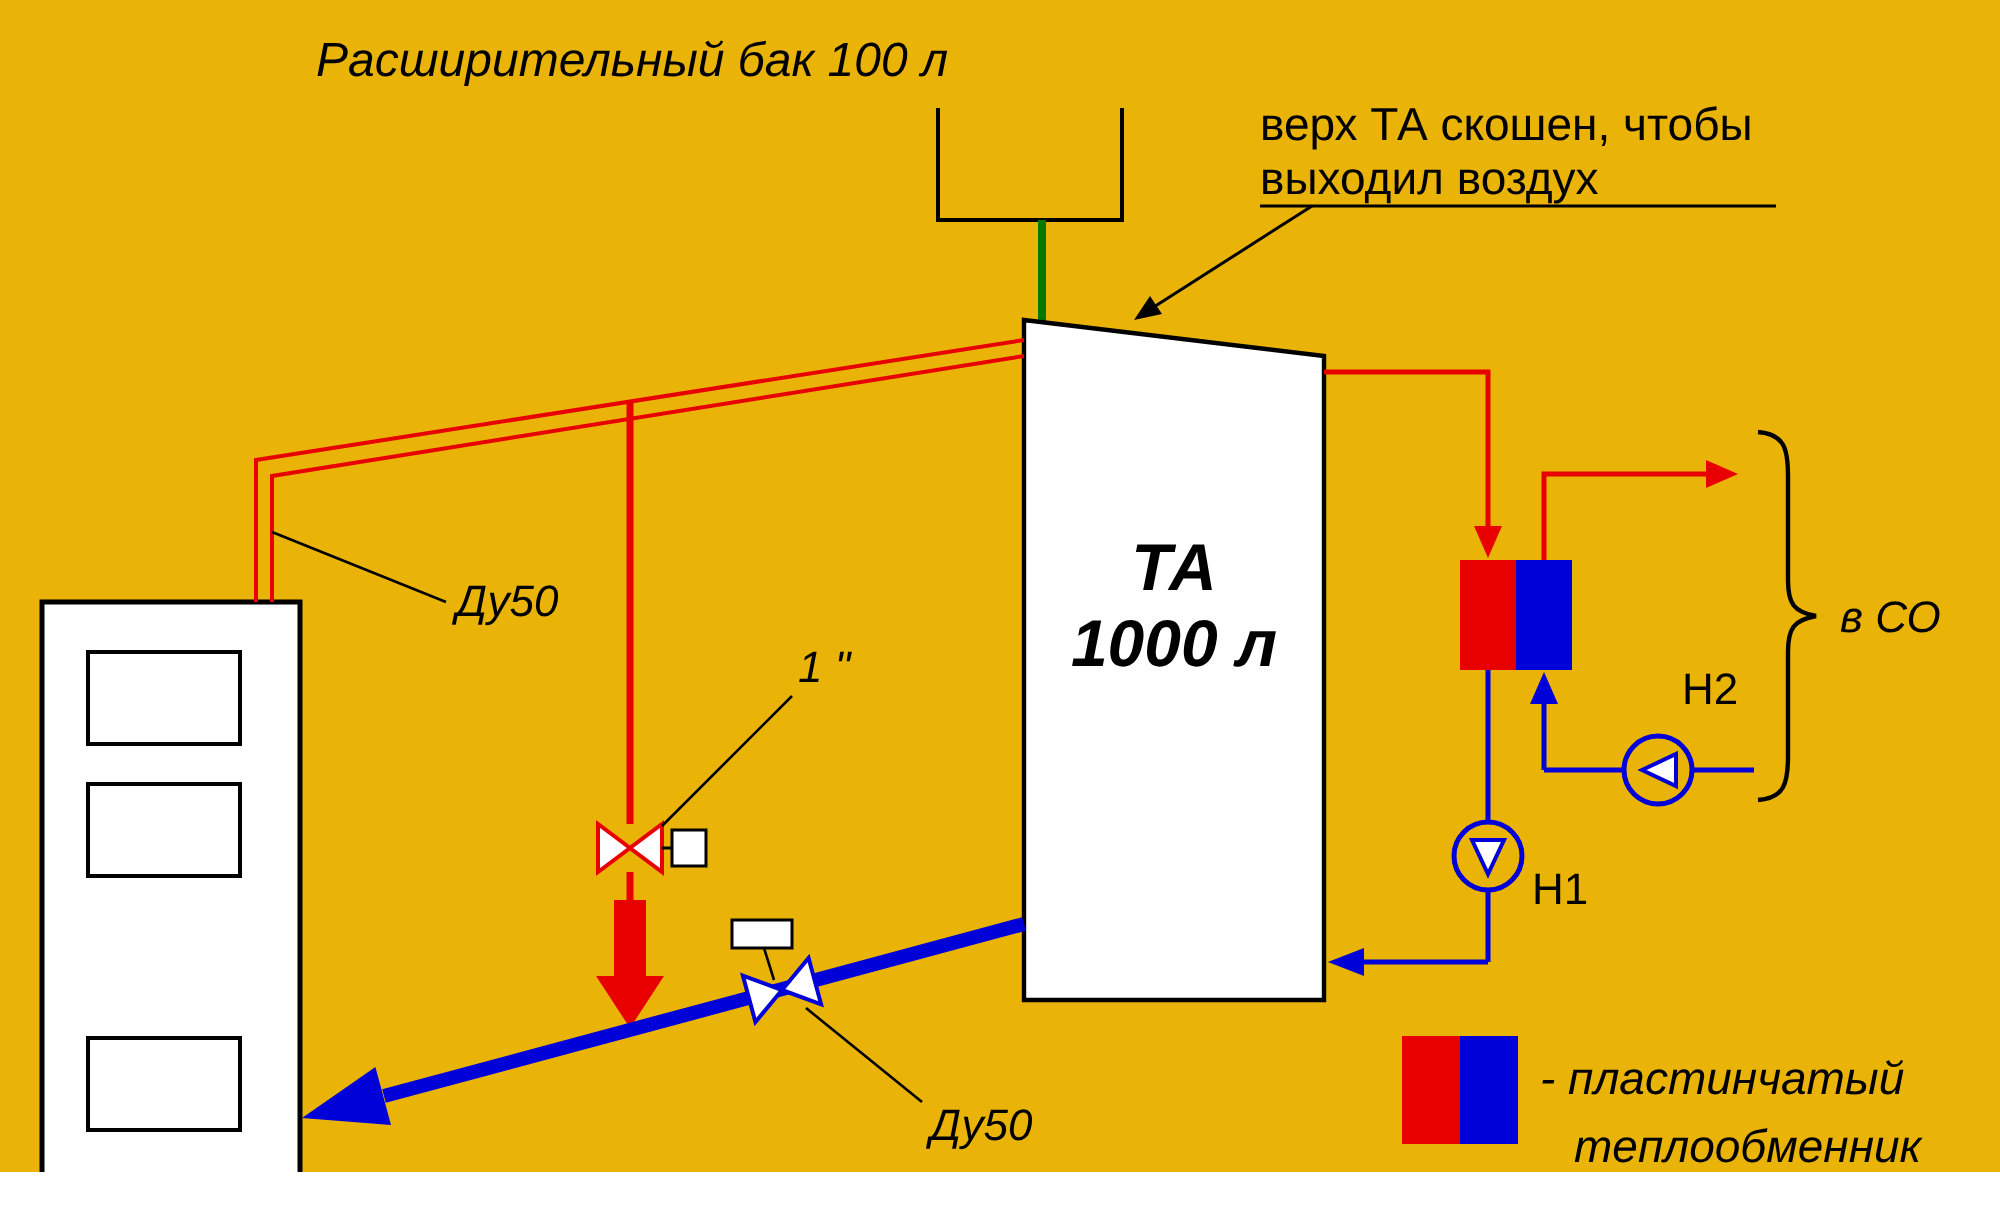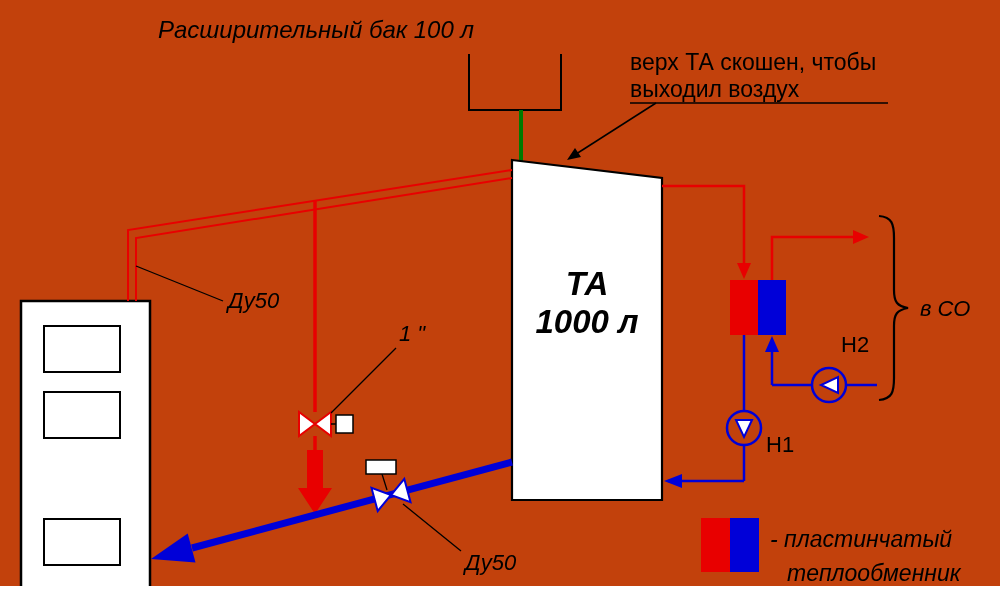--- a/index.html
+++ b/index.html
@@ -1,16 +1,16 @@
 <!DOCTYPE html>
 <html style="--supply: #e80000; --return: #0000d8; --expansion: #007a00; --ink: #000000;"><head>
 <meta charset="utf-8">
 <style>
   html,body{margin:0;padding:0;background:#ffffff;}
-  .canvas{position:relative;width:1000px;height:586px;background:#c2410c;overflow:hidden;}
+  .canvas{position:relative;width:1000px;height:586px;background:#eab308;overflow:hidden;}
   svg{display:block;}
   text{font-family:"Liberation Sans","DejaVu Sans",sans-serif;fill:#000;}
   .lbl{font-size:22px;}
   .big{font-size:23px;}
   .title{font-size:24px;}
   .it{font-style:italic;}
   .ta-label{font-size:33px;font-weight:bold;font-style:italic;text-anchor:middle;}
   .ink{stroke:var(--ink,#000);fill:none;}
   .supply{stroke:var(--supply,#e80000);fill:none;}
   .return{stroke:var(--return,#0000d8);fill:none;}

